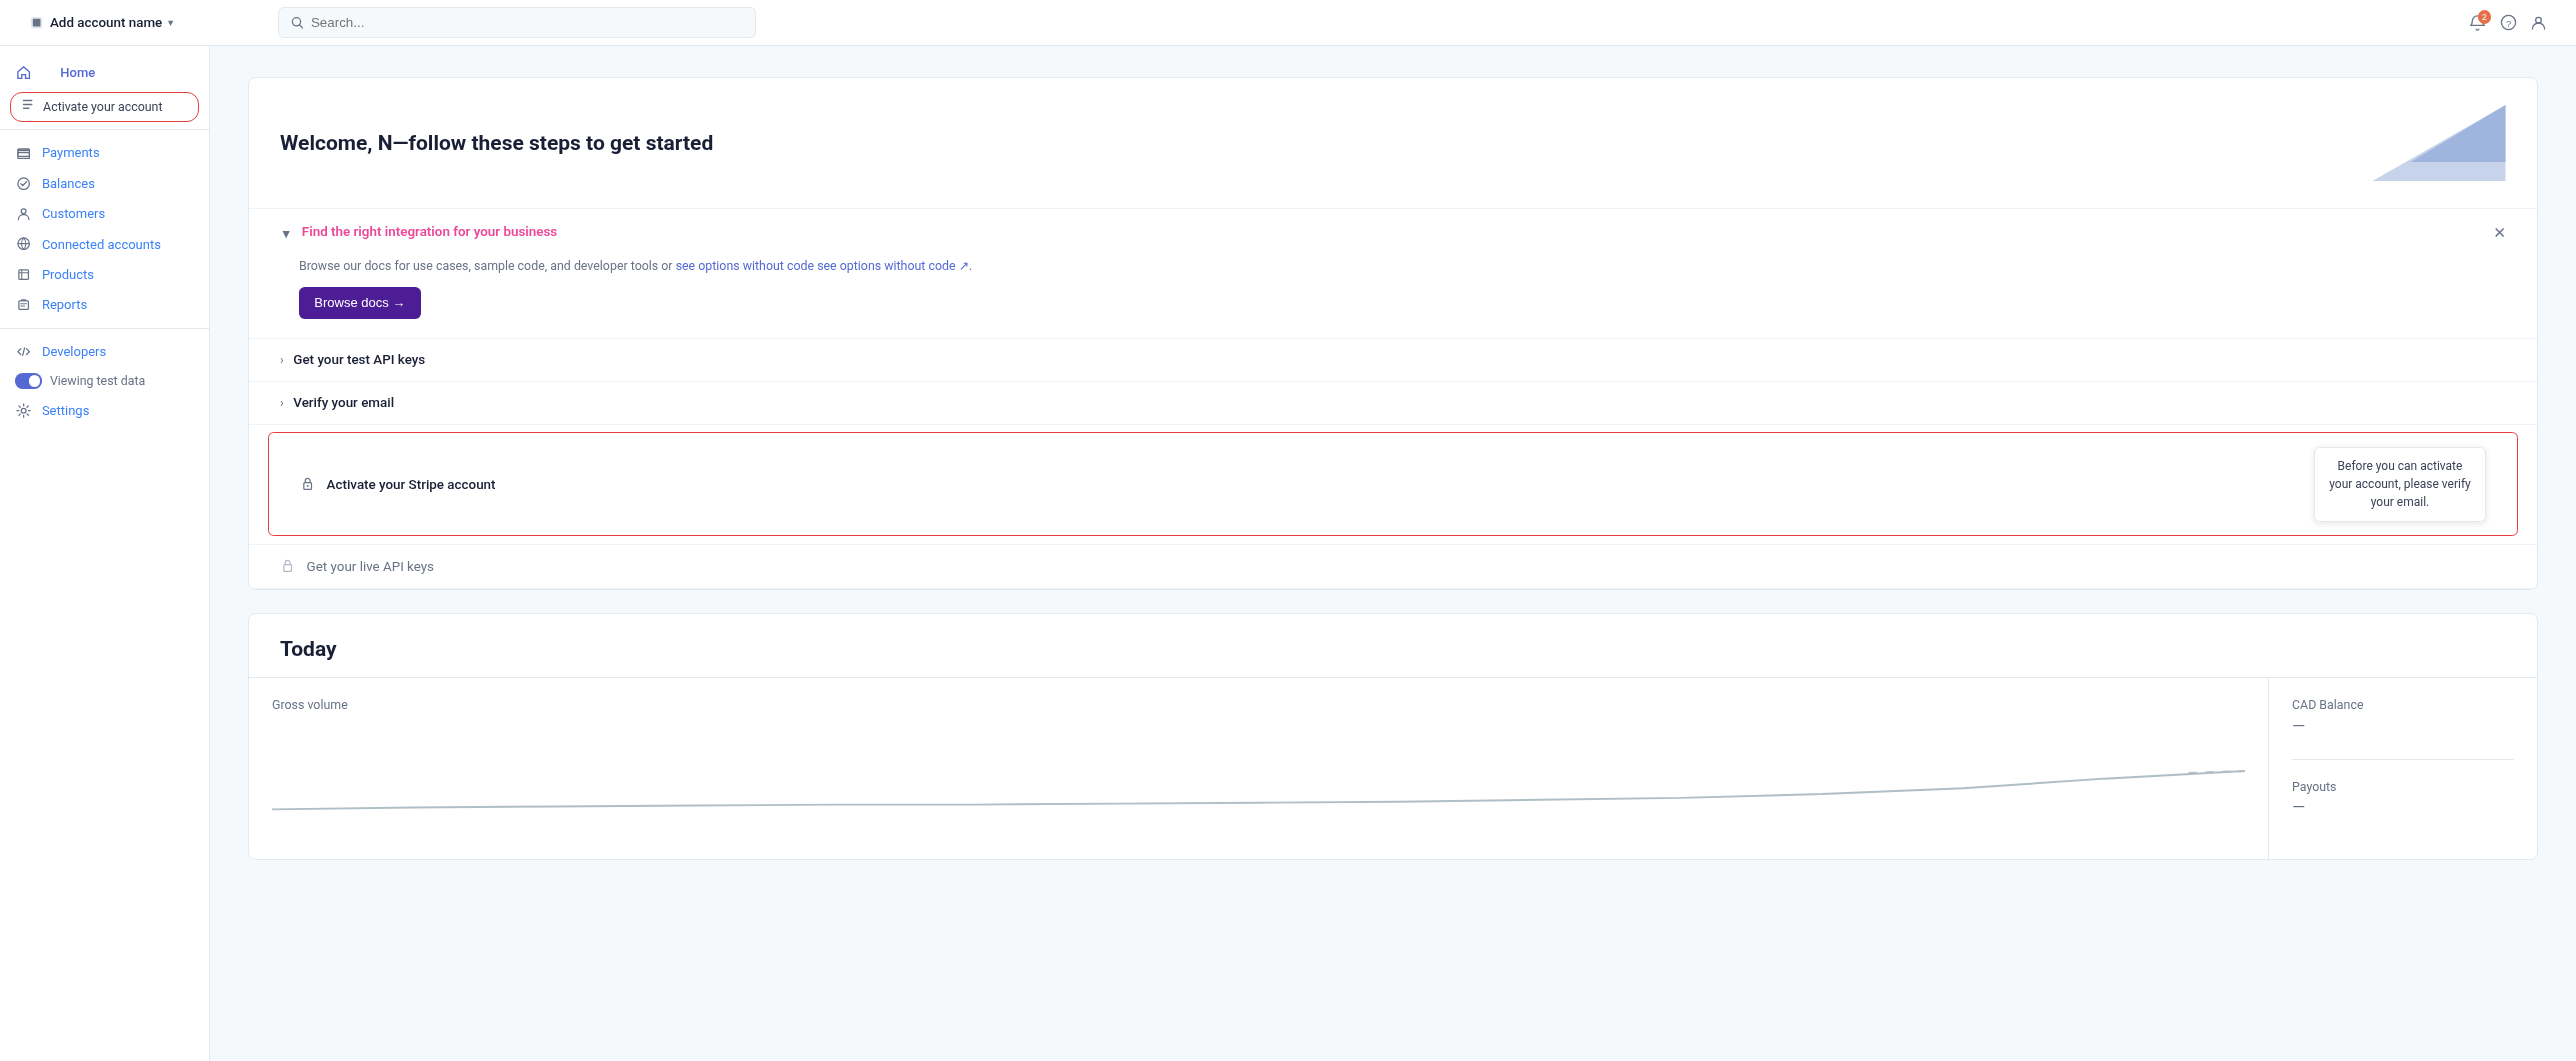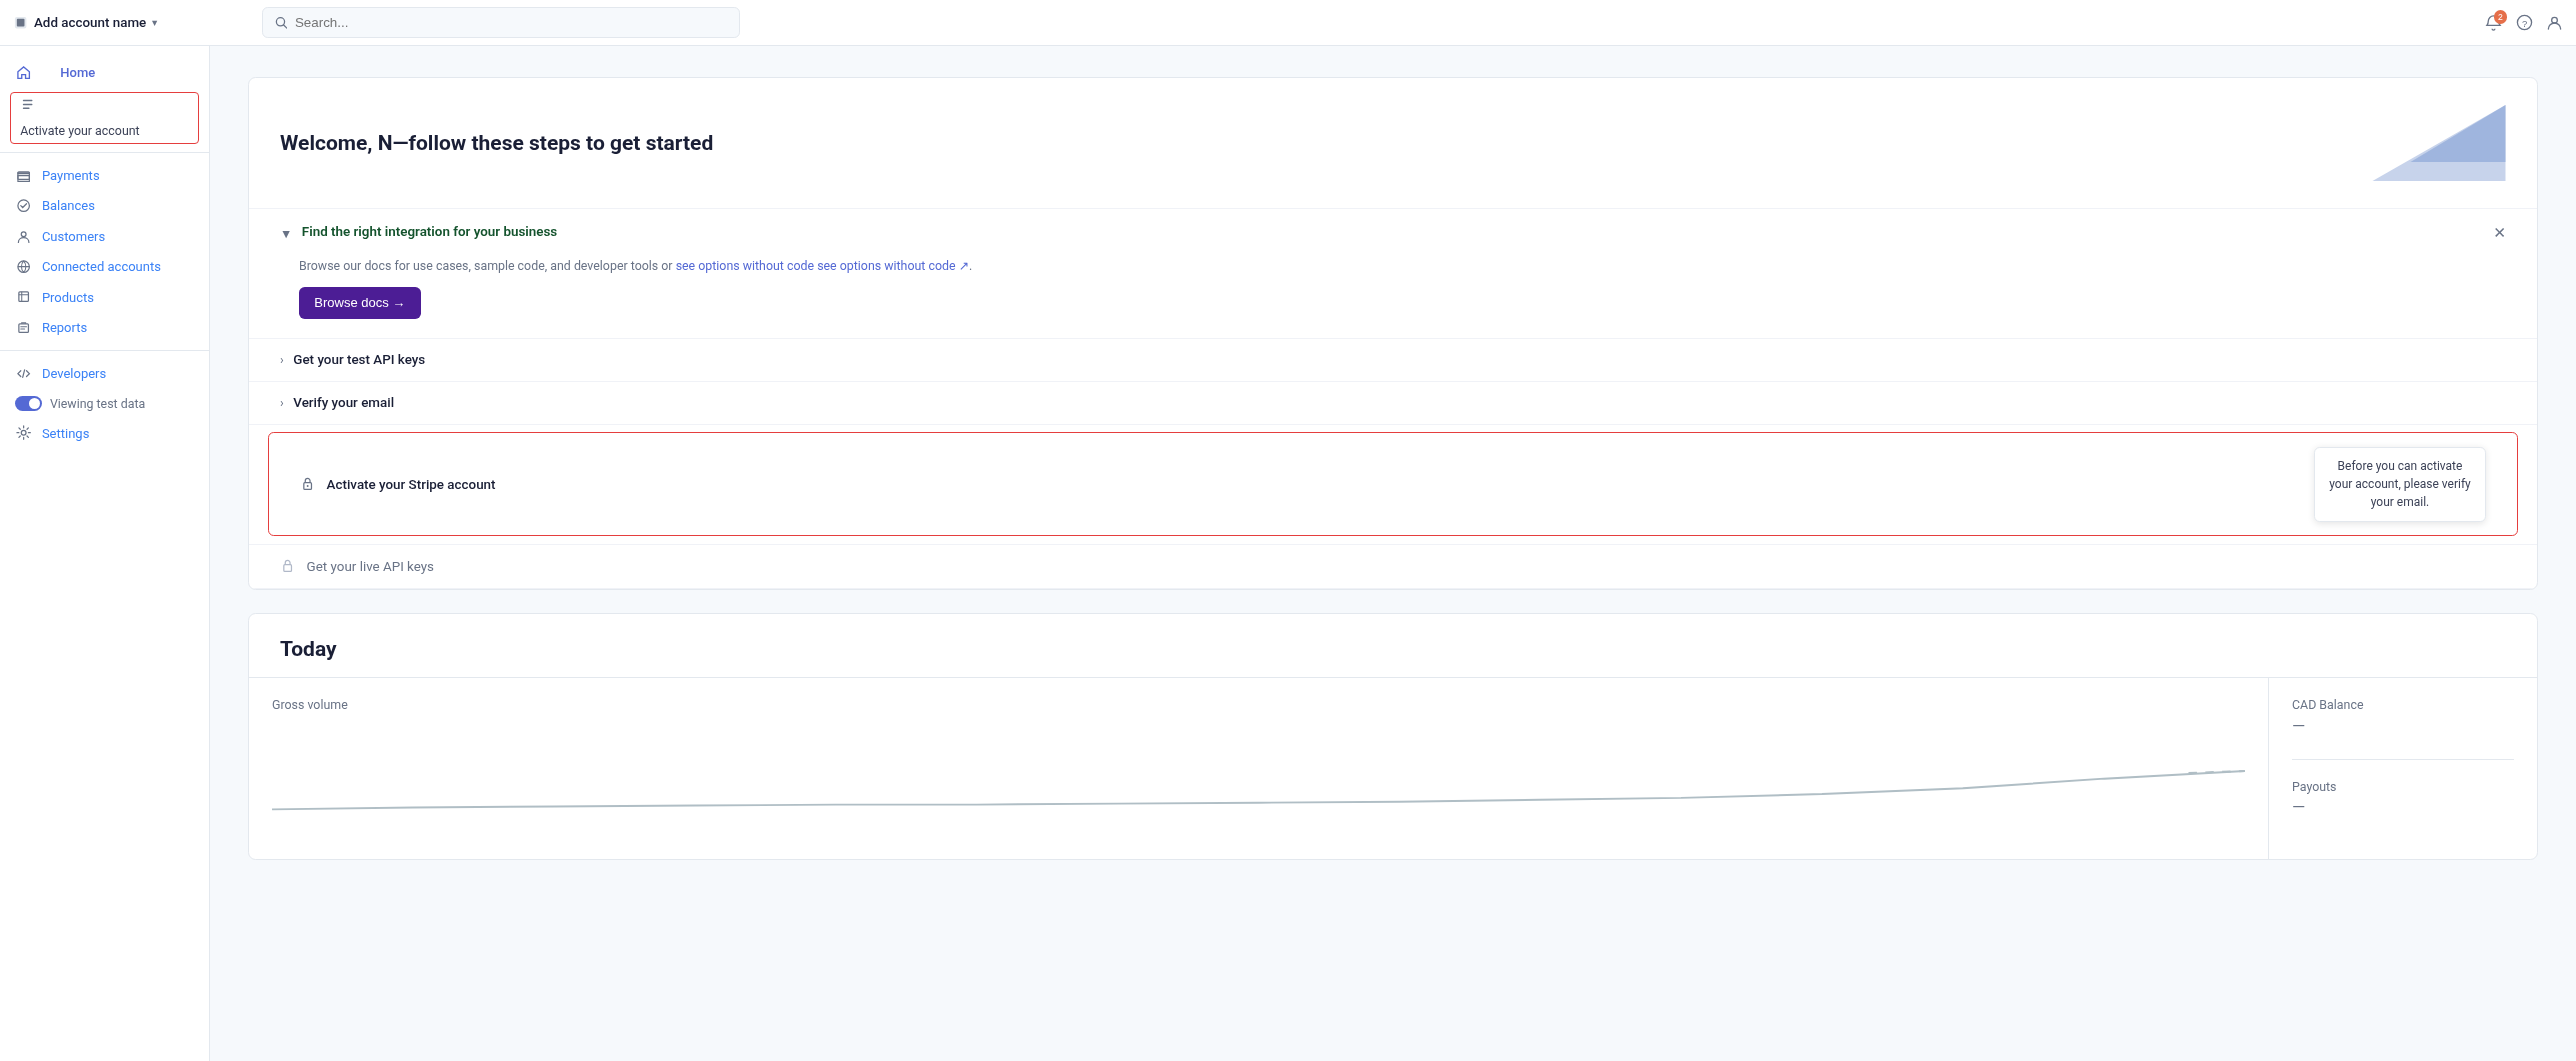--- a/index.html
+++ b/index.html
@@ -1,21 +1,21 @@
 <!DOCTYPE html>
 <html><head>
   <meta charset="utf-8">
   <style>
     * { box-sizing: border-box; margin: 0; padding: 0; }
     body { font-family: -apple-system, BlinkMacSystemFont, 'Segoe UI', Roboto, sans-serif; background: #f6f9fc; color: #1a1f36; font-size: 13.4px; }
 
     
     .topbar {
       display: flex; align-items: center; background: #fff; border-bottom: 1px solid #e3e8ee;
-      height: 46px; padding: 0 13px; position: fixed; top: 0; left: 0; right: 0; z-index: 100;
+      height: 46px; padding: 0 29px; position: fixed; top: 0; left: 0; right: 0; z-index: 100;
     }
     .topbar-left { display: flex; align-items: center; gap: 5.7px; font-size: 13.4px; font-weight: 500; color: #1a1f36; min-width: 249px; }
     .topbar-left .chevron { font-size: 10.5px; color: #697386; }
     .topbar-search { flex: 1; display: flex; align-items: center; gap: 7.6px; background: #f6f9fc; border: 1px solid #e3e8ee; border-radius: 5.7px; padding: 0 11.5px; height: 31px; max-width: 478px; color: #697386; }
     .topbar-search input { border: none; background: transparent; outline: none; font-size: 13.4px; color: #701a75; width: 100%; }
     .topbar-right { display: flex; align-items: center; gap: 13.4px; margin-left: auto; }
     .icon-btn { background: none; border: none; cursor: pointer; color: #697386; font-size: 17px; position: relative; display: flex; align-items: center; }
     .badge { position: absolute; top: -3.8px; right: -4.8px; background: #e56f4a; color: #fff; border-radius: 50%; font-size: 8.6px; width: 13.4px; height: 13.4px; display: flex; align-items: center; justify-content: center; }
 
     
@@ -24,23 +24,23 @@
     
     .sidebar { width: 210px; background: #fff; border-right: 1px solid #e3e8ee; padding: 11.5px 0; flex-shrink: 0; overflow-y: auto; }
     .sidebar-item {
       display: flex; align-items: center; gap: 9.6px; padding: 6.7px 15.3px; cursor: pointer;
       color: #3b82f6; font-size: 13px; border-radius: 0; transition: background 0.1s;
       position: relative;
     }
     .sidebar-item.active { color: #5469d4; font-weight: 500; gap: 28px; }
     .sidebar-item .item-icon { width: 17px; height: 17px; display: flex; align-items: center; justify-content: center; flex-shrink: 0; }
     .sidebar-label-highlight {
-      display: flex; align-items: flex-start; gap: 7.6px;
-      border: 1.9px solid #e53e3e; border-radius: 4px; padding: 4.8px 9.6px; margin: 3.8px 9.6px;
-      color: #3c4257; font-size: 12.4px; cursor: pointer; flex-direction: column;
+      display: flex; align-items: center; gap: 7.6px;
+      border: 1.9px solid #e53e3e; border-radius: 12px; padding: 4.8px 9.6px; margin: 3.8px 9.6px;
+      color: #3c4257; font-size: 12.4px; cursor: pointer;
     }
     .sidebar-label-highlight .item-icon { color: #697386; }
     .sidebar-divider { height: 1px; background: #e3e8ee; margin: 7.6px 0; }
     .toggle-wrap { display: flex; align-items: center; gap: 7.6px; padding: 6.7px 15.3px; font-size: 12.4px; color: #697386; }
     .toggle { width: 27px; height: 15.3px; background: #e3e8ee; border-radius: 7.6px; position: relative; cursor: pointer; }
     .toggle.on { background: #5469d4; }
     .toggle-knob { width: 11.5px; height: 11.5px; background: #fff; border-radius: 50%; position: absolute; top: 1.9px; left: 1.9px; transition: left 0.2s; }
     .toggle.on .toggle-knob { left: 13.4px; }
 
     
@@ -49,21 +49,21 @@
     
     .welcome-card { background: #fff; border: 1px solid #e3e8ee; border-radius: 7.6px; margin-bottom: 23px; overflow: hidden; position: relative; }
     .welcome-header { padding: 27px 31px; display: flex; align-items: center; justify-content: space-between; border-bottom: 1px solid #f0f2f7; }
     .welcome-title { font-size: 21px; font-weight: 700; color: #1a1f36; }
 
     
     .step-section { border-bottom: 1px solid #f0f2f7; }
     .step-header { display: flex; align-items: flex-start; padding: 15.3px 31px; cursor: pointer; }
     .step-chevron { margin-right: 9.6px; color: #697386; font-size: 12.4px; margin-top: 1.9px; }
     .step-content-area { flex: 1; }
-    .step-title { font-size: 13.4px; font-weight: 600; color: #14532d; margin-bottom: 3.8px; }
+    .step-title { font-size: 13.4px; font-weight: 600; color: #ec4899; margin-bottom: 3.8px; }
     .step-close { color: #697386; font-size: 15.3px; cursor: pointer; margin-left: auto; }
     .step-body { padding: 0 31px 19px 50px; }
     .browse-btn {
       background: #4c1d95; color: #fff; border: none; border-radius: 5.7px;
       padding: 8.6px 15.3px; font-size: 13px; cursor: pointer; display: inline-flex; align-items: center; gap: 7.6px;
       font-weight: 500;
     }
     .step-row { display: flex; align-items: center; padding: 13.4px 31px; cursor: pointer; }
     .step-row-chevron { color: #697386; font-size: 12.4px; margin-right: 9.6px; }
     .step-row-title { font-size: 13.4px; color: #1a1f36; font-weight: 500; }

